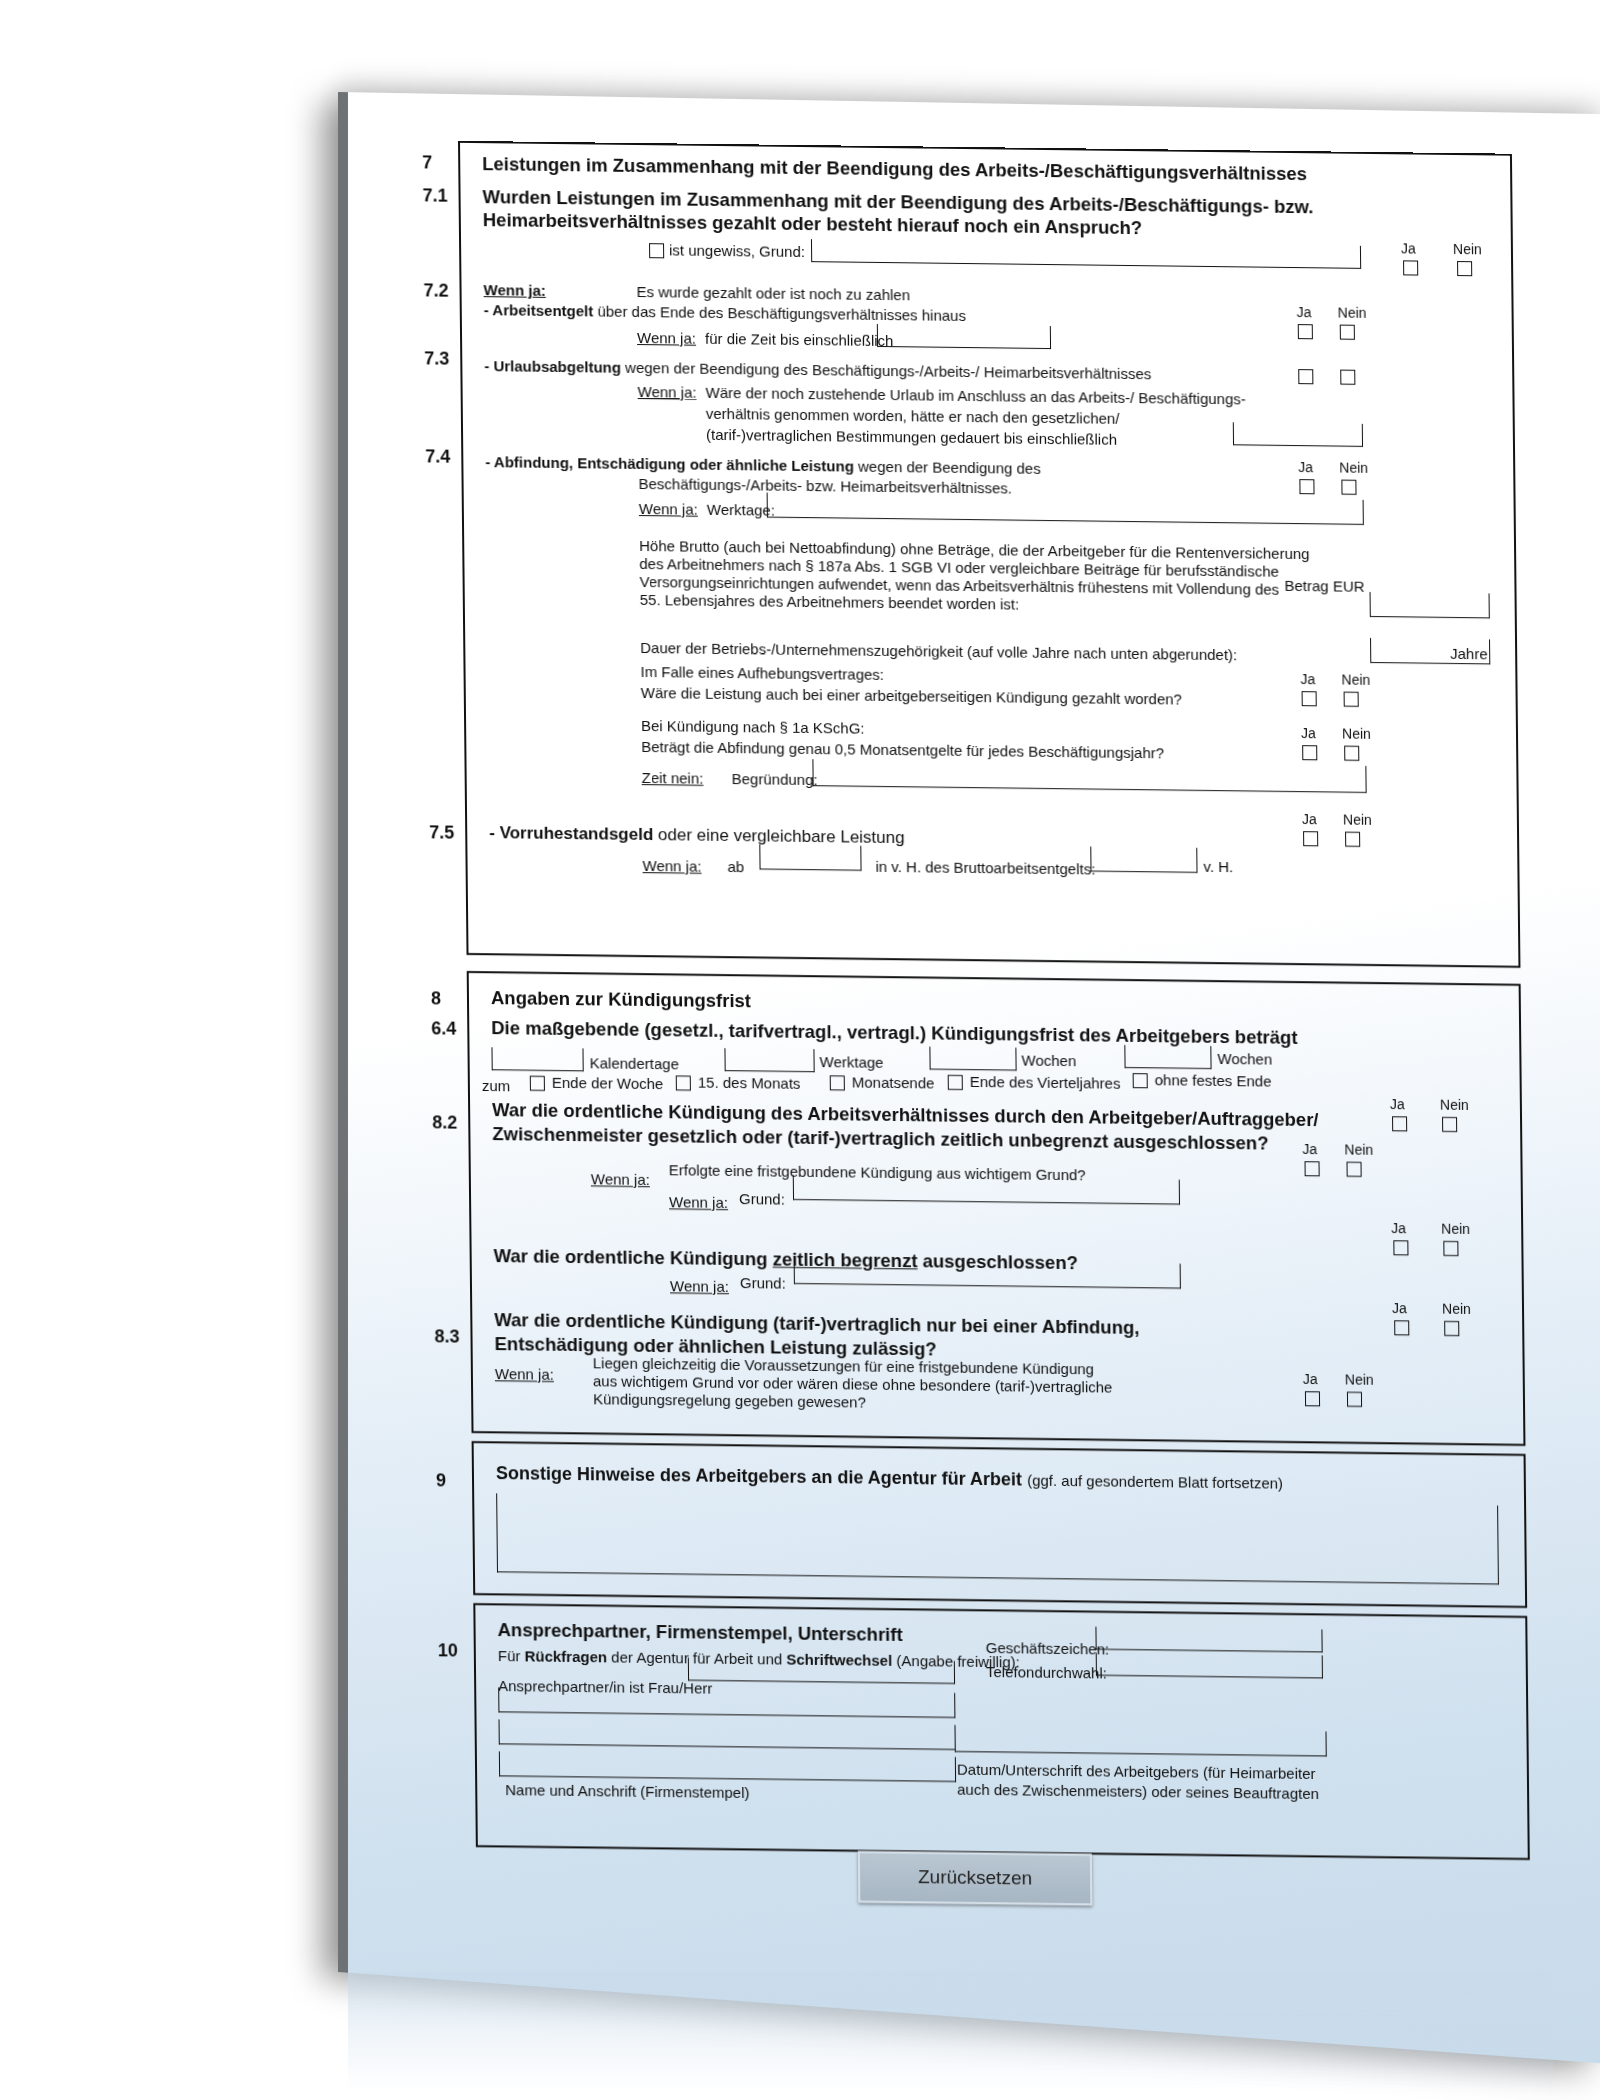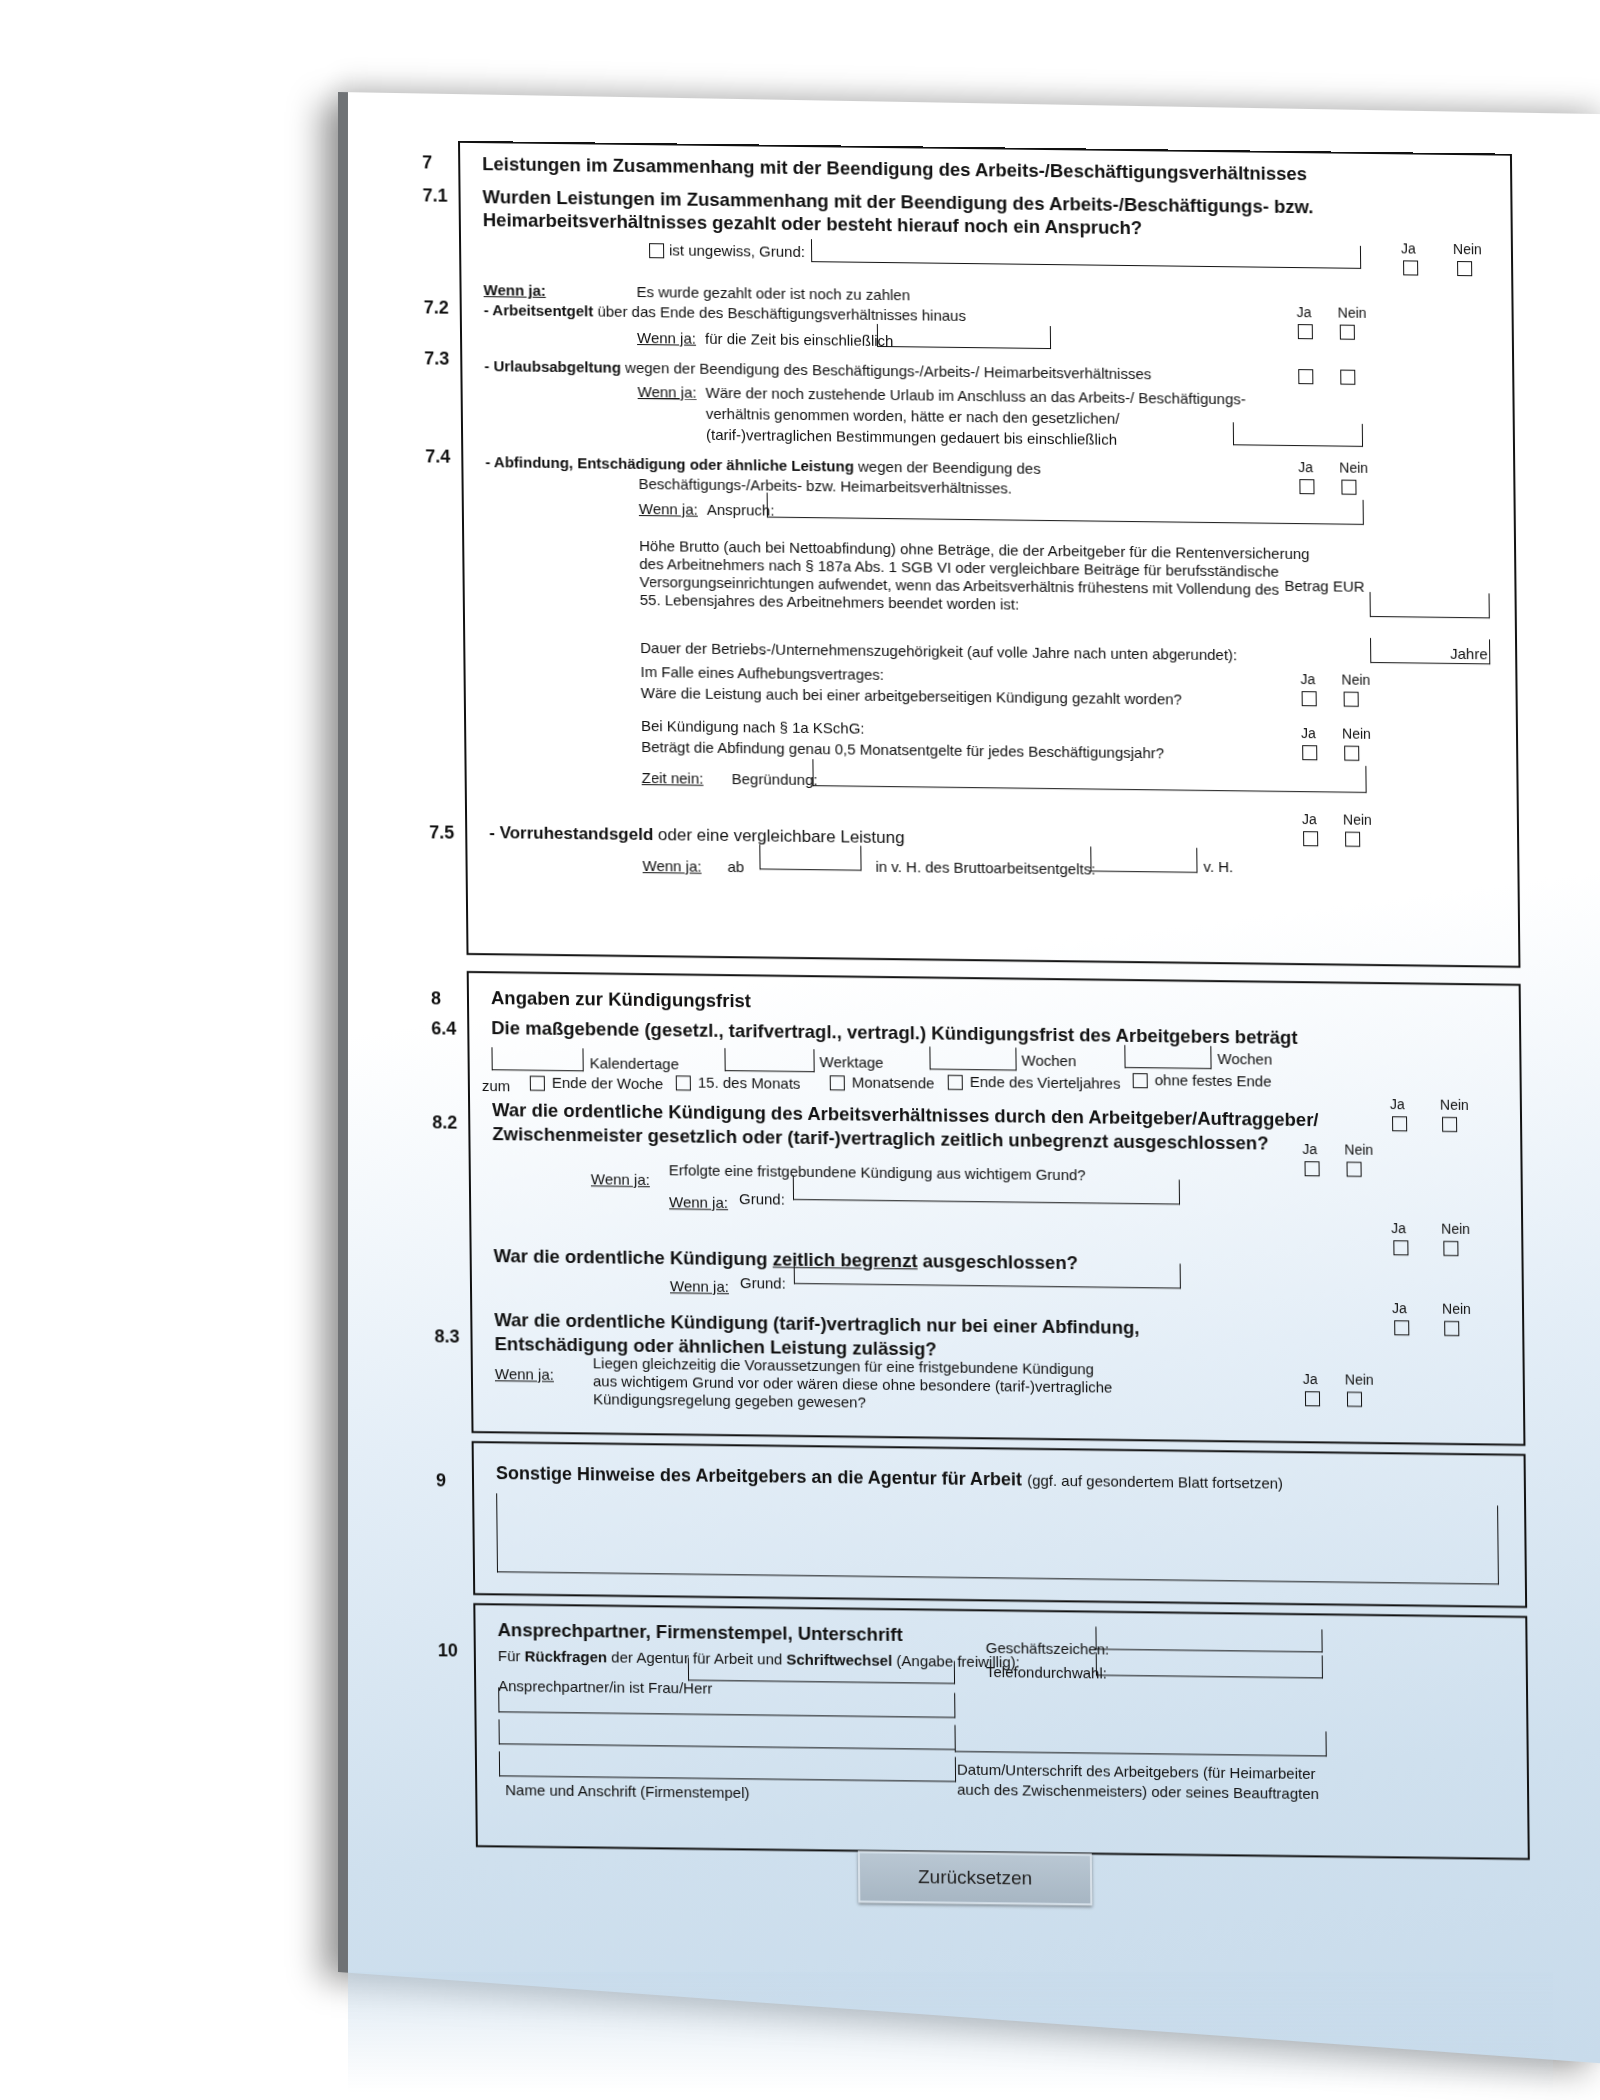--- a/index.html
+++ b/index.html
@@ -57,21 +57,21 @@
   <span class="t h" style="left:92px; top:45px;">Wurden Leistungen im Zusammenhang mit der Beendigung des Arbeits-/Beschäftigungs- bzw.</span>
   <span class="t h" style="left:92px; top:68px;">Heimarbeitsverhältnisses gezahlt oder besteht hierauf noch ein Anspruch?</span>
   <span class="yn" style="left:1010px; top:88px;">Ja</span>
   <span class="yn" style="left:1062px; top:88px;">Nein</span>
   <span class="cb" style="left:1012px; top:108px;"></span>
   <span class="cb" style="left:1066px; top:108px;"></span>
   <span class="cb" style="left:258px; top:100px;"></span>
   <span class="t small" style="left:278px; top:98px;">ist ungewiss, Grund:</span>
   <span class="field" style="left:420px; top:94px; width:548px; height:22px;"></span>
 
-  <span class="num" style="top:140px;margin-top:17px;">7.2</span>
+  <span class="num" style="top:140px;">7.2</span>
   <span class="t b u small" style="left:92px; top:140px;">Wenn ja:</span>
   <span class="t small" style="left:245px; top:140px;">Es wurde gezahlt oder ist noch zu zahlen</span>
   <span class="t small" style="left:92px; top:160px;"><b>- Arbeitsentgelt</b> <span>über das Ende des Beschäftigungsverhältnisses hinaus</span></span>
   <span class="yn" style="left:905px; top:153px;">Ja</span>
   <span class="yn" style="left:946px; top:153px;">Nein</span>
   <span class="cb" style="left:906px; top:173px;"></span>
   <span class="cb" style="left:948px; top:173px;"></span>
   <span class="t u small" style="left:245px; top:186px;">Wenn ja:</span>
   <span class="t small" style="left:313px; top:186px;">für die Zeit bis einschließlich</span>
   <span class="field" style="left:485px; top:178px; width:172px; height:22px;"></span>
@@ -87,21 +87,21 @@
   <span class="field" style="left:840px; top:272px; width:128px; height:22px;"></span>
 
   <span class="num" style="top:306px;">7.4</span>
   <span class="t small" style="left:92px; top:312px;"><b>- Abfindung, Entschädigung oder ähnliche Leistung</b> <span>wegen der Beendigung des</span></span>
   <span class="t small" style="left:245px; top:332px;">Beschäftigungs-/Arbeits- bzw. Heimarbeitsverhältnisses.</span>
   <span class="yn" style="left:905px; top:308px;">Ja</span>
   <span class="yn" style="left:946px; top:308px;">Nein</span>
   <span class="cb" style="left:906px; top:328px;"></span>
   <span class="cb" style="left:948px; top:328px;"></span>
   <span class="t u small" style="left:245px; top:357px;">Wenn ja:</span>
-  <span class="t small" style="left:313px; top:357px;">Anspruch:</span>
+  <span class="t small" style="left:313px; top:357px;">Werktage:</span>
   <span class="field" style="left:373px; top:348px; width:595px; height:24px;"></span>
 
   <span class="t small" style="left:245px; top:394px;">Höhe Brutto (auch bei Nettoabfindung) ohne Beträge, die der Arbeitgeber für die Rentenversicherung</span>
   <span class="t small" style="left:245px; top:412px;">des Arbeitnehmers nach § 187a Abs. 1 SGB VI oder vergleichbare Beiträge für berufsständische</span>
   <span class="t small" style="left:245px; top:430px;">Versorgungseinrichtungen aufwendet, wenn das Arbeitsverhältnis frühestens mit Vollendung des</span>
   <span class="t small" style="left:245px; top:448px;">55. Lebensjahres des Arbeitnehmers beendet worden ist:</span>
   <span class="t small" style="left:890px; top:426px;">Betrag EUR</span>
   <span class="field" style="left:975px; top:440px; width:118px; height:24px;"></span>
 
   <span class="t small" style="left:245px; top:496px;">Dauer der Betriebs-/Unternehmenszugehörigkeit (auf volle Jahre nach unten abgerundet):</span>

